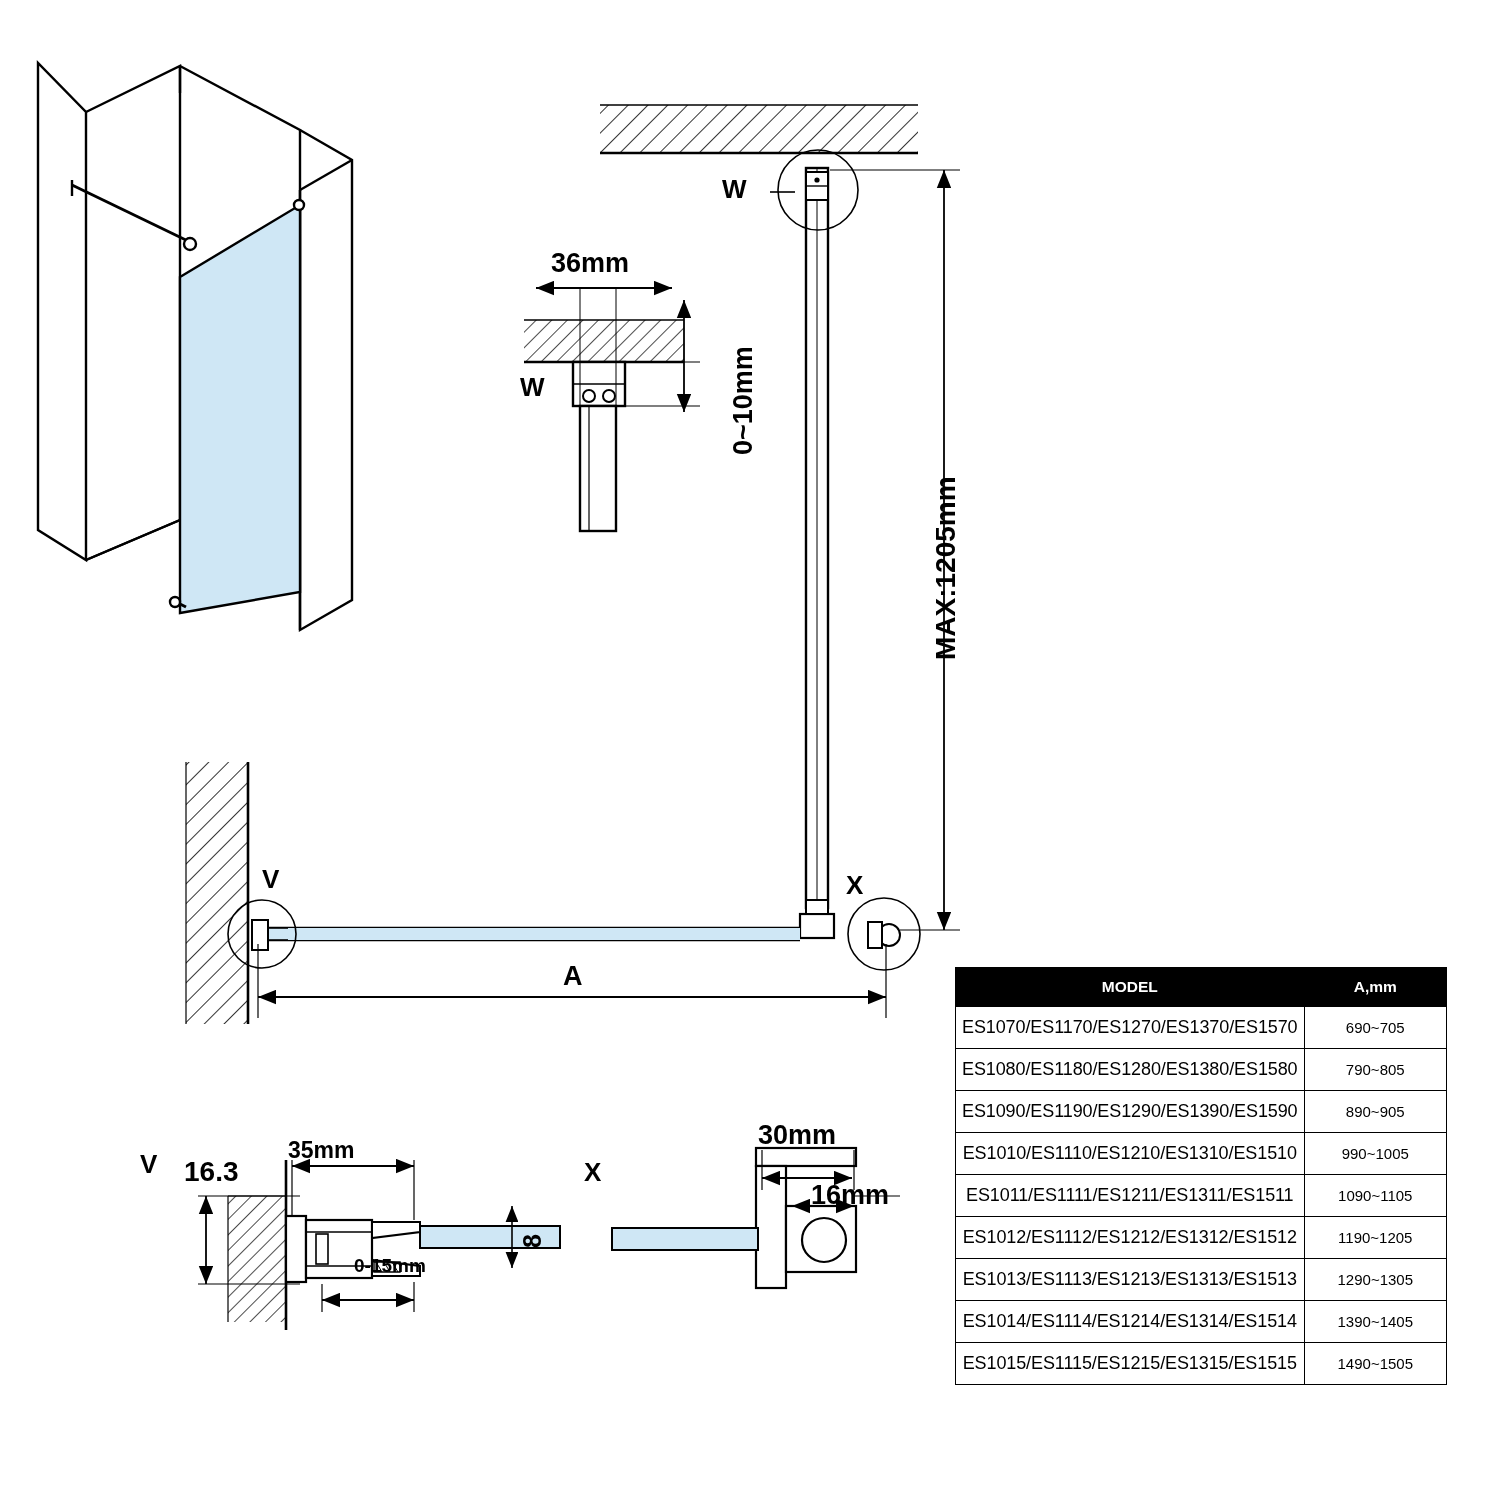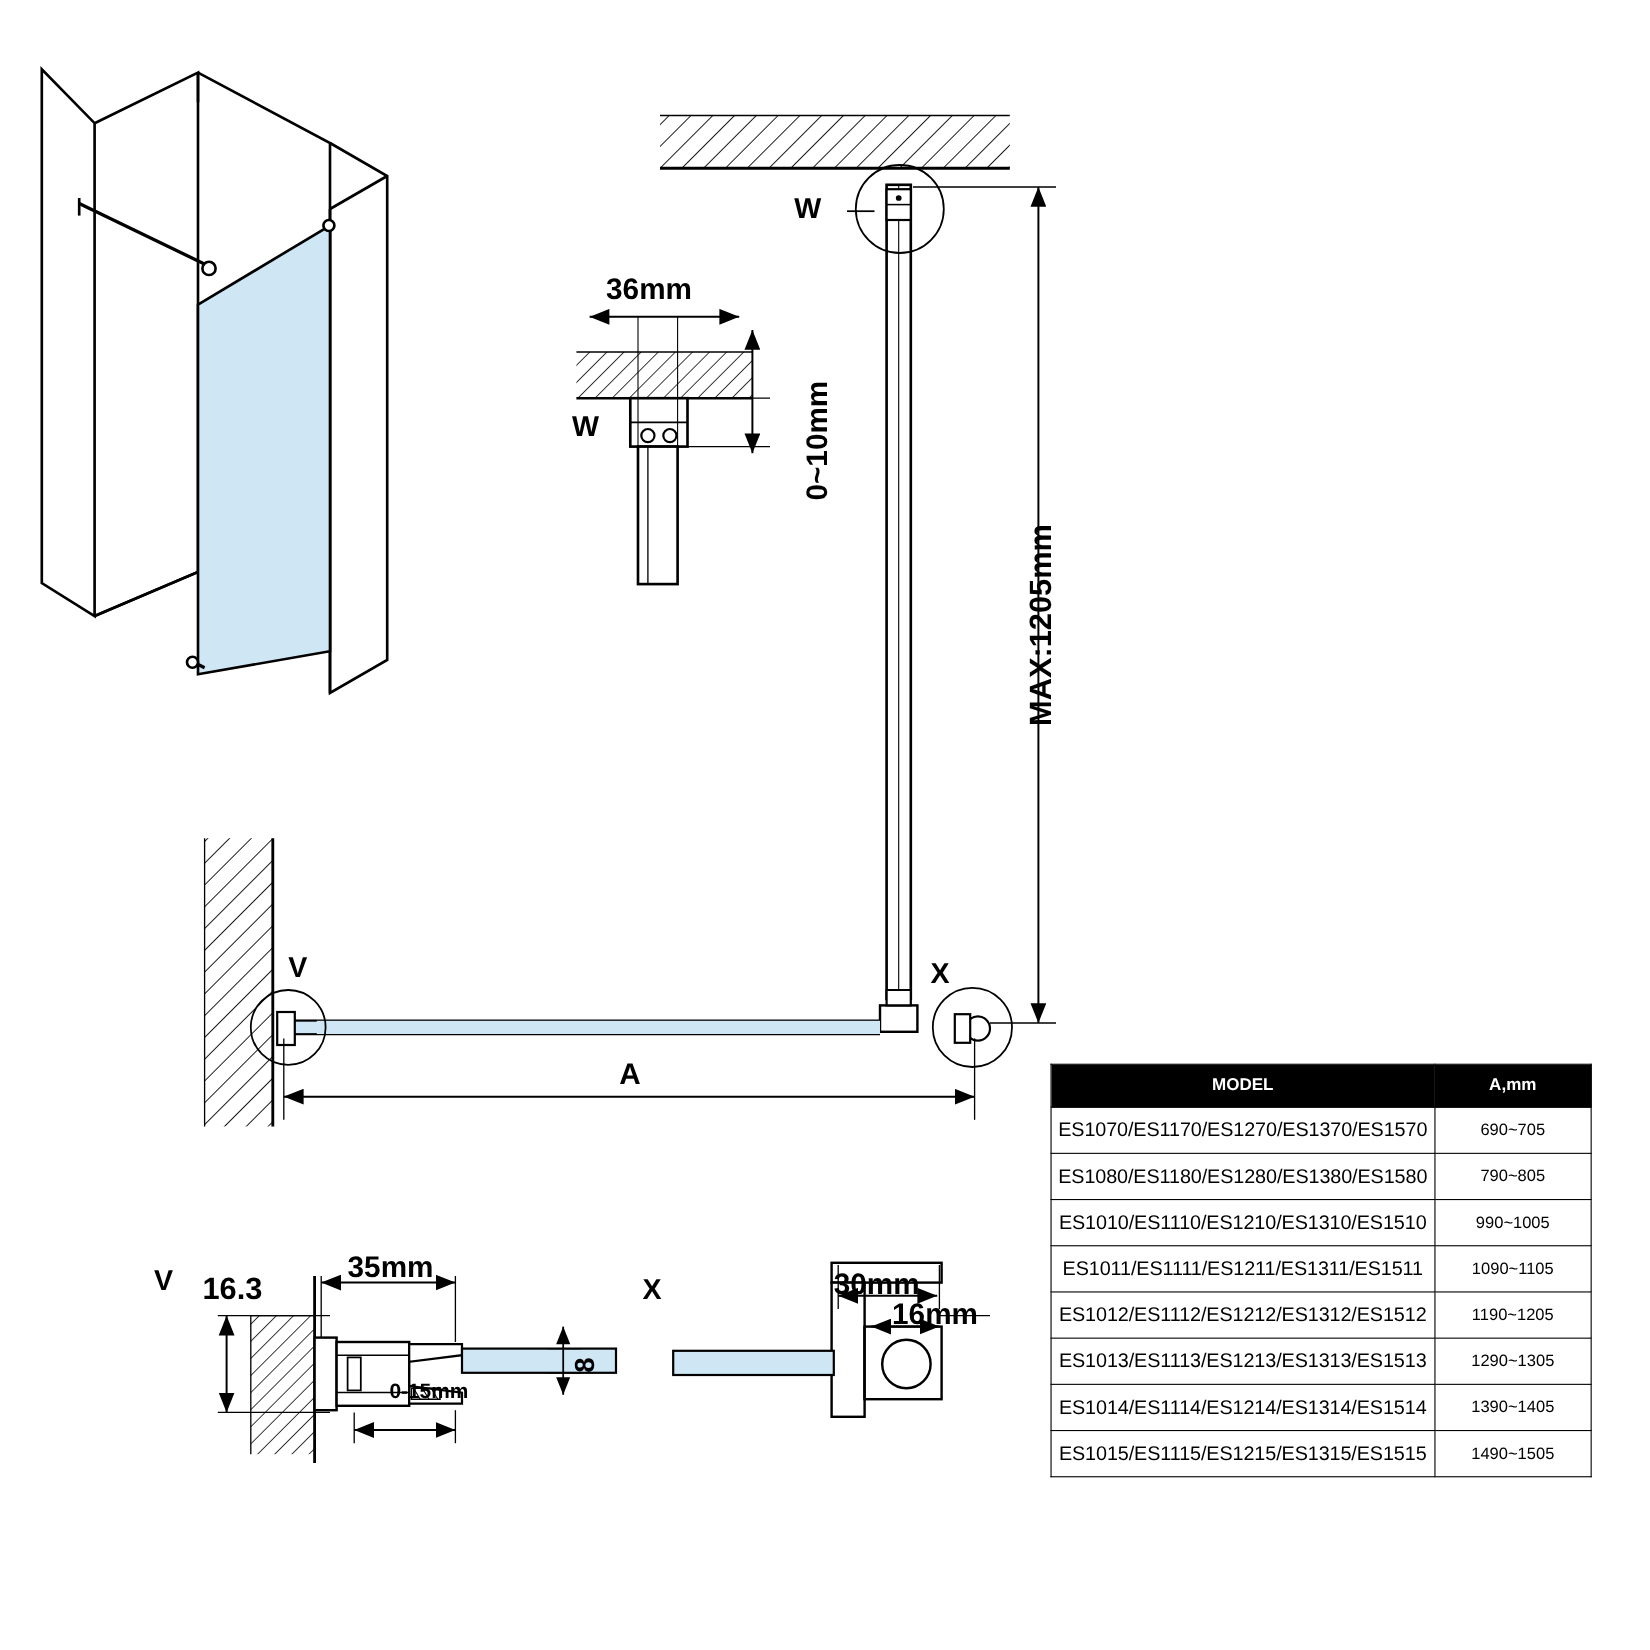--- a/index.html
+++ b/index.html
@@ -243,45 +243,49 @@
 <div class="lbl" style="left:520px; top:374px; font-size:26px;">W</div>
 <div class="lbl" style="left:551px; top:250px; font-size:27px;">36mm</div>
 <div class="lbl rot90" style="left:730px; top:455px; font-size:27px;">0~10mm</div>
 <div class="lbl rot90" style="left:932px; top:660px; font-size:28px;">MAX:1205mm</div>
 <div class="lbl" style="left:262px; top:866px; font-size:26px;">V</div>
 <div class="lbl" style="left:846px; top:872px; font-size:26px;">X</div>
 <div class="lbl" style="left:563px; top:963px; font-size:27px;">A</div>
 
 <div class="lbl" style="left:140px; top:1151px; font-size:26px;">V</div>
 <div class="lbl" style="left:184px; top:1158px; font-size:28px;">16.3</div>
-<div class="lbl" style="left:316px; top:1139px; font-size:27px;">35mm</div>
+<div class="lbl" style="left:288px; top:1139px; font-size:23px;">35mm</div>
 <div class="lbl rot90" style="left:520px; top:1248px; font-size:25px;">8</div>
 <div class="lbl" style="left:330px; top:1256px; font-size:19px;margin-left:24px;">0-15mm</div>
 
 <div class="lbl" style="left:584px; top:1159px; font-size:26px;">X</div>
-<div class="lbl" style="left:758px; top:1122px; font-size:27px;margin-top:32px;">30mm</div>
+<div class="lbl" style="left:758px; top:1122px; font-size:27px;">30mm</div>
 <div class="lbl" style="left:811px; top:1182px; font-size:27px;">16mm</div>
 
 <table id="spec-table">
   <thead>
     <tr>
       <th>MODEL</th>
       <th>A,mm</th>
     </tr>
   </thead>
   <tbody>
     <tr>
       <td class="model">ES1070/ES1170/ES1270/ES1370/ES1570</td>
       <td class="amm">690~705</td>
     </tr>
     <tr>
       <td class="model">ES1080/ES1180/ES1280/ES1380/ES1580</td>
       <td class="amm">790~805</td>
     </tr>
     <tr>
+      <td class="model">ES1090/ES1190/ES1290/ES1390/ES1590</td>
+      <td class="amm">890~905</td>
+    </tr>
+    <tr>
       <td class="model">ES1010/ES1110/ES1210/ES1310/ES1510</td>
       <td class="amm">990~1005</td>
     </tr>
     <tr>
       <td class="model">ES1011/ES1111/ES1211/ES1311/ES1511</td>
       <td class="amm">1090~1105</td>
     </tr>
     <tr>
       <td class="model">ES1012/ES1112/ES1212/ES1312/ES1512</td>
       <td class="amm">1190~1205</td>

